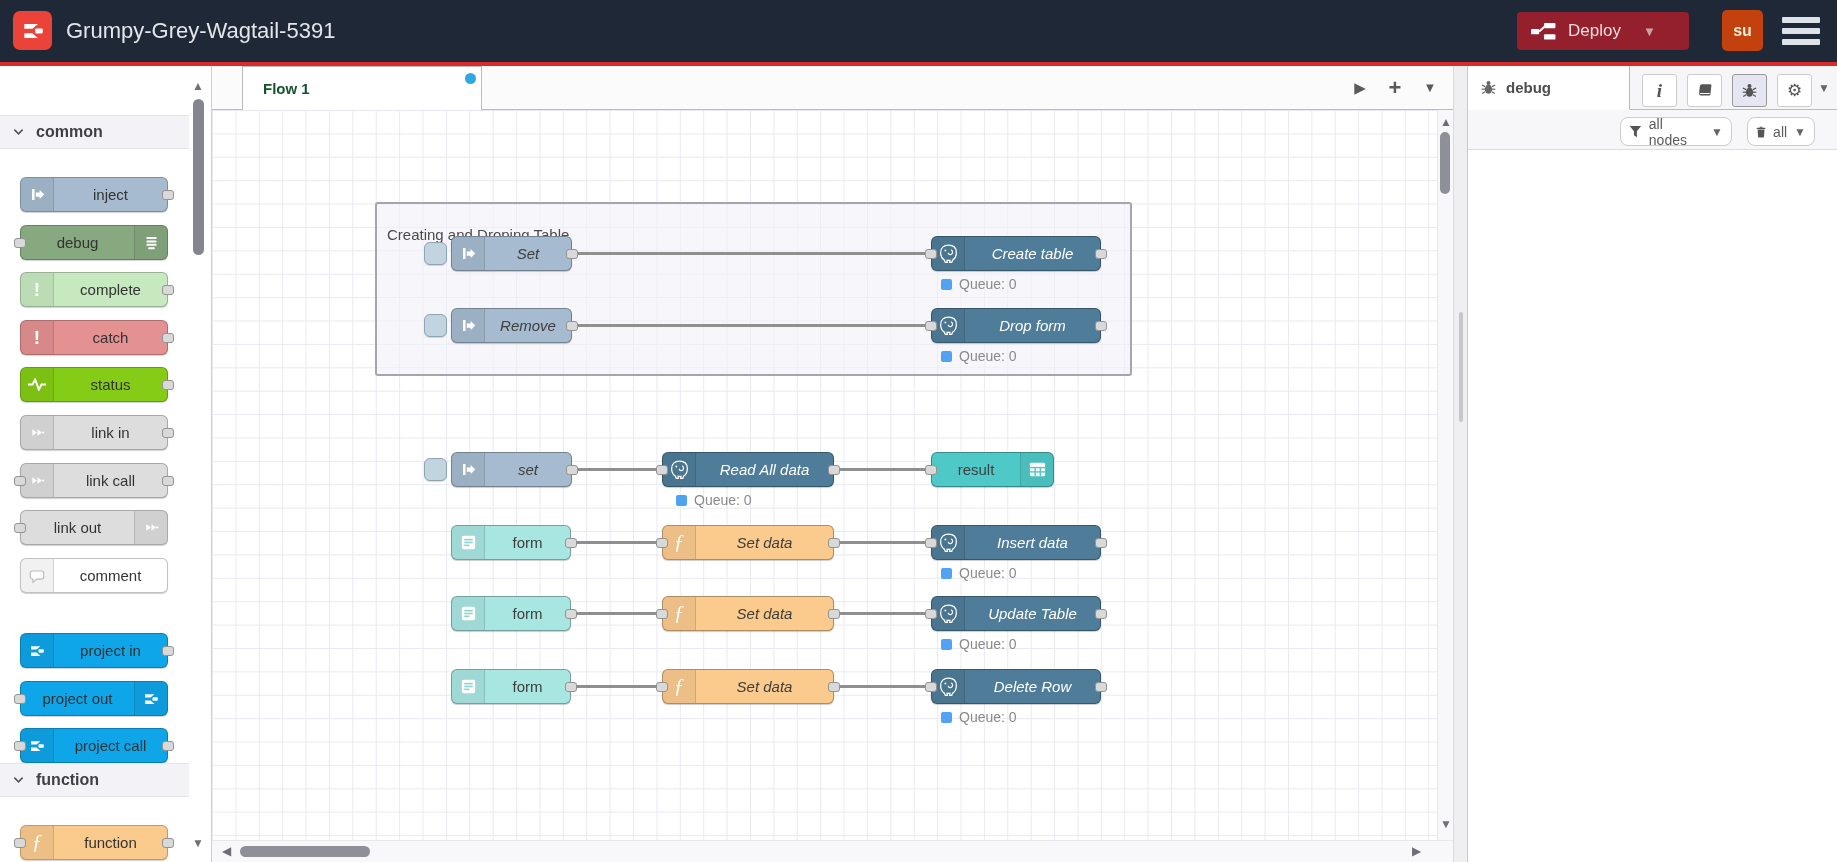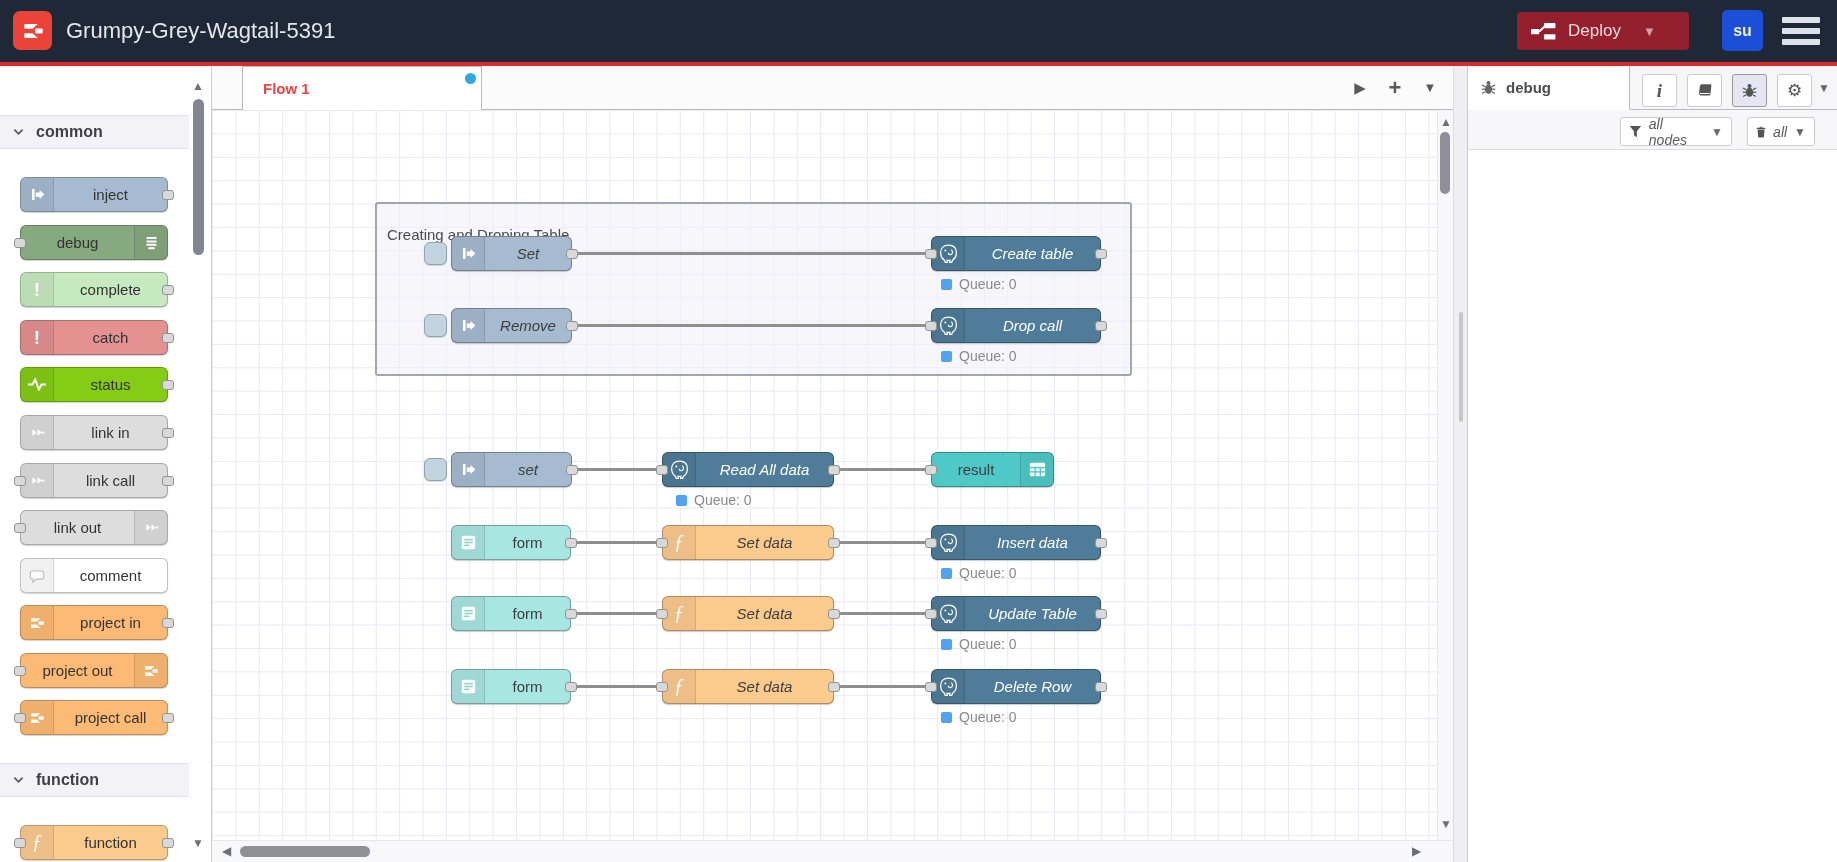--- a/index.html
+++ b/index.html
@@ -6,51 +6,51 @@
   html,body { width:1837px; height:862px; overflow:hidden; }
   body { font-family:"Liberation Sans", sans-serif; background:#fff; position:relative; }
 
   
   #header { position:absolute; left:0; top:0; width:1837px; height:62px; background:#1f2836; display:flex; align-items:center; }
   #logo { position:absolute; left:13px; top:11px; width:39px; height:39px; background:#ec4338; border-radius:7px; display:flex; align-items:center; justify-content:center; }
   #app-title { position:absolute; left:66px; top:0; height:62px; line-height:62px; color:#e3e6ea; font-size:22px; }
   #deploy-btn { position:absolute; left:1517px; top:12px; width:172px; height:38px; background:#941f2d; border-radius:4px; display:flex; align-items:center; color:#f3dddd; font-size:17px; cursor:pointer; }
   #deploy-btn .dp-ico { margin:0 12px 0 14px; display:flex; }
   #deploy-caret { margin-left:22px; color:#caa3a6; font-size:13px; }
-  #avatar { position:absolute; left:1722px; top:10px; width:41px; height:41px; background:#1d4ed8; border-radius:5px; color:#f1edd4; font-weight:bold; font-size:16px; display:flex; align-items:center; justify-content:center; }
+  #avatar { position:absolute; left:1722px; top:10px; width:41px; height:41px; background:#c2410c; border-radius:5px; color:#f1edd4; font-weight:bold; font-size:16px; display:flex; align-items:center; justify-content:center; }
   #hamburger { position:absolute; left:1782px; top:17px; width:38px; height:28px; display:flex; flex-direction:column; justify-content:space-between; cursor:pointer; }
   #hamburger div { height:6px; background:#dde2ea; border-radius:1px; }
   #red-line { position:absolute; left:0; top:62px; width:1837px; height:4px; background:#d92b2b; }
 
   
   #palette { position:absolute; left:0; top:66px; width:212px; height:796px; background:#fff; border-right:1px solid #cfcfd6; }
   #palette-search { position:absolute; left:0; top:0; width:211px; height:43px; background:#fff; border-bottom:1px solid #d9d9de; display:flex; align-items:center; padding-left:10px; gap:7px; }
   #palette-search input { border:none; outline:none; font-size:15px; color:#777; background:transparent; width:150px; font-family:"Liberation Sans",sans-serif; }
   #palette-search input::placeholder { color:#b3b3b8; }
   .psection { position:absolute; left:0; width:189px; height:34px; background:#f2f2f7; border-top:1px solid #e4e4ea; border-bottom:1px solid #e4e4ea; display:flex; align-items:center; gap:12px; padding-left:13px; font-size:16px; font-weight:bold; color:#3f3f45; }
   .pnode { position:absolute; left:20px; width:148px; height:35px; border-radius:6px; border:1px solid rgba(0,0,0,0.24); box-shadow:0 1px 1px rgba(0,0,0,0.18); display:flex; }
   .icn { width:33px; height:100%; background:rgba(0,0,0,0.055); display:flex; align-items:center; justify-content:center; flex:0 0 33px; }
   .icn.l { border-right:1px solid rgba(0,0,0,0.12); border-radius:5px 0 0 5px; }
   .icn.r { border-left:1px solid rgba(0,0,0,0.12); border-radius:0 5px 5px 0; }
   .plabel { flex:1; text-align:center; line-height:33px; font-size:15px; color:#333; white-space:nowrap; }
   .port { position:absolute; width:12px; height:10px; background:#d9d9d9; border:1px solid #939393; border-radius:3px; top:12px; z-index:5; }
   .port.in { left:-7px; } .port.out { right:-7px; }
   .c-inject { background:#a6bbcf; } .c-debug { background:#87a980; } .c-complete { background:#c7e9c0; }
   .c-catch { background:#e49191; } .c-status { background:#84cc16; } .c-link { background:#dddddd; }
-  .c-comment { background:#ffffff; } .c-project { background:#fdba74; } .c-function { background:#fbca8d; }
+  .c-comment { background:#ffffff; } .c-project { background:#0ea5e9;margin-top:28px; } .c-function { background:#fbca8d; }
   .c-pg { background:#4e7c99; } .c-result { background:#4fc8c8; } .c-form { background:#a8e6e2; }
   .excl { color:#fff; font-weight:bold; font-size:19px; }
   .fx { color:#fff; font-family:"Liberation Serif",serif; font-style:italic; font-size:21px; }
   #pal-scroll-up { position:absolute; left:192px; top:13px; color:#70707a; font-size:12px; }
   #pal-thumb { position:absolute; left:193px; top:33px; width:11px; height:156px; background:#85858f; border-radius:6px; }
   #pal-scroll-down { position:absolute; left:192px; top:770px; color:#70707a; font-size:12px; }
 
   
   #tabstrip { position:absolute; left:212px; top:66px; width:1241px; height:44px; background:#fbfbfc; border-bottom:1px solid #bbb; }
-  #flow-tab { position:absolute; left:30px; top:0; width:240px; height:44px; background:#fff; border:1px solid #bbb; border-bottom:none; line-height:44px; padding-left:20px; font-size:15px; font-weight:bold; color:#ef4444; }
+  #flow-tab { position:absolute; left:30px; top:0; width:240px; height:44px; background:#fff; border:1px solid #bbb; border-bottom:none; line-height:44px; padding-left:20px; font-size:15px; font-weight:bold; color:#14532d; }
   #flow-dot { position:absolute; left:222px; top:6px; width:11px; height:11px; border-radius:50%; background:#2ea8e2; }
   .strip-ico { position:absolute; top:0; height:44px; line-height:44px; color:#5a5a5a; text-align:center; cursor:pointer; }
 
   
   #canvas { position:absolute; left:212px; top:110px; width:1241px; height:752px; background-color:#fff;
     background-image:linear-gradient(#e9e9f3 1px, transparent 1px),linear-gradient(90deg,#e9e9f3 1px, transparent 1px);
     background-size:23.4px 23.4px; overflow:hidden; }
   .group { position:absolute; border:2px solid #a5a5b0; border-radius:3px; background:rgba(240,240,248,0.55); }
   .group-title { position:absolute; left:10px; top:6px; font-size:15px; color:#4a4a4a; white-space:nowrap;margin-top:16px; }
   .wire { position:absolute; height:3px; background:#8f8f8f; border-radius:2px; z-index:2; }
@@ -72,21 +72,21 @@
   #splitter { position:absolute; left:1453px; top:66px; width:15px; height:796px; background:#efeff2; border-left:1px solid #dcdcdf; border-right:1px solid #c9c9cd; }
   #splitter-grip { position:absolute; left:5px; top:246px; width:4px; height:110px; background:#c6c6cb; border-radius:2px; }
 
   
   #sidebar { position:absolute; left:1468px; top:66px; width:369px; height:796px; background:#fff; }
   #sb-tabstrip { position:absolute; left:0; top:0; width:369px; height:44px; background:#f6f6f8; border-bottom:1px solid #bbb; }
   #debug-tab { position:absolute; left:0; top:0; width:162px; height:44px; background:#fff; border-right:1px solid #bbb; border-bottom:1px solid #fff; display:flex; align-items:center; gap:9px; padding-left:12px; font-size:15px; font-weight:bold; color:#4d4d4d; }
   .sb-btn { position:absolute; top:8px; width:35px; height:33px; background:#fff; border:1px solid #ccc; border-radius:3px; display:flex; align-items:center; justify-content:center; color:#555; cursor:pointer; }
   .sb-btn.active { background:#e6e6f2; border-color:#999; }
   #sb-toolbar { position:absolute; left:0; top:44px; width:369px; height:40px; background:#f7f7f9; border-bottom:1px solid #ddd; }
-  .tb-btn { position:absolute; top:7px; height:29px; border:1px solid #ccc; border-radius:3px; background:#fff; display:flex; align-items:center; gap:7px; padding:4px 8px; font-size:14px; color:#5c5c5c; cursor:pointer;font-style:italic; }
+  .tb-btn { position:absolute; top:7px; height:29px; border:1px solid #ccc; border-radius:8px; background:#fff; display:flex; align-items:center; gap:7px; padding:4px 8px; font-size:14px; color:#5c5c5c; cursor:pointer; }
   #sb-content { position:absolute; left:0; top:84px; width:369px; height:712px; background:#fff; }
   .caret { font-size:12px; color:#666; }
   .info-i { font-family:"Liberation Serif",serif; font-weight:bold; font-style:italic; font-size:19px; }
 </style>
 </head>
 <body>
 
 <svg width="0" height="0" style="position:absolute">
   <defs>
     <symbol id="nr-logo" viewBox="0 0 24 24">
@@ -415,21 +415,21 @@
     <div class="nlabel lab-dk it">Remove</div>
     <div class="port out"></div>
   </div>
 
   <div class="cnode c-pg" style="left:719px;top:198px;width:170px">
     <div class="icn l">
         <svg width="23" height="23">
           <use href="#elephant"></use>
         </svg>
       </div>
-    <div class="nlabel lab-w it">Drop call</div>
+    <div class="nlabel lab-w it">Drop form</div>
     <div class="port in"></div>
     <div class="port out"></div>
   </div>
   <div class="nstatus" style="left:729px;top:238px">
     <div class="sdot"></div>
     <span>Queue: 0</span>
   </div>
 
   <div class="cnode c-inject" style="left:239px;top:342px;width:121px">
     <div class="icn l">

